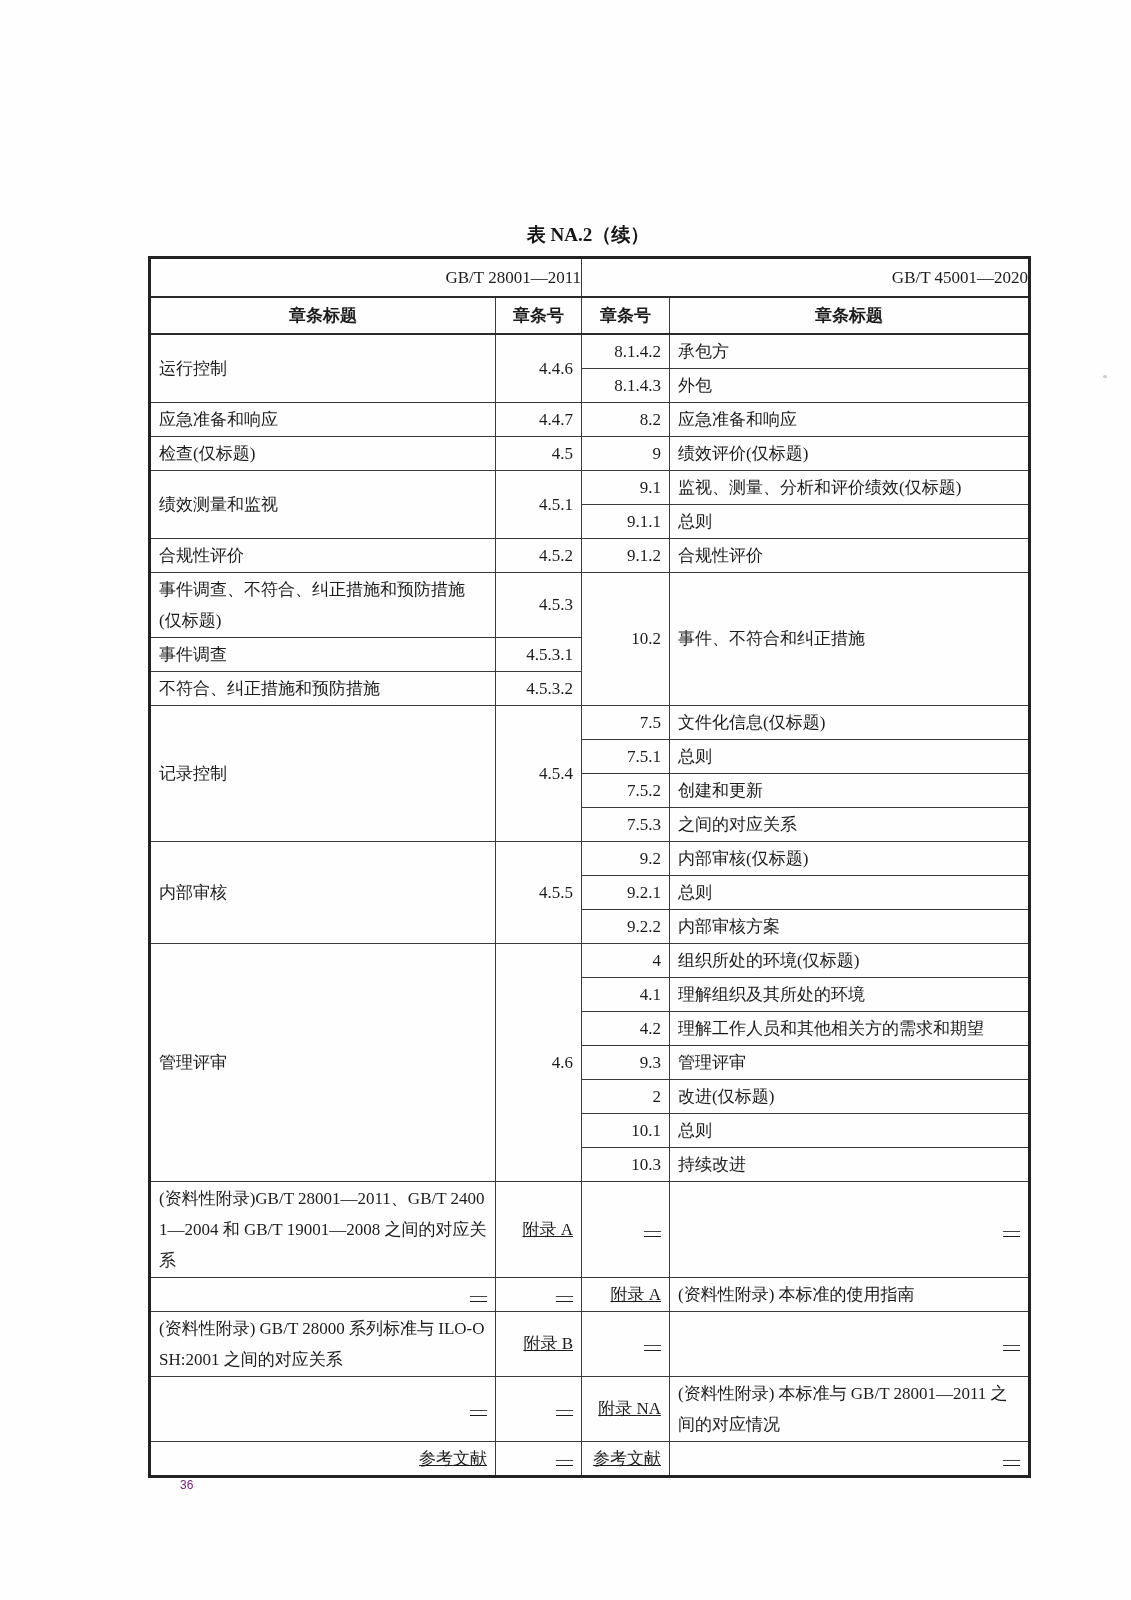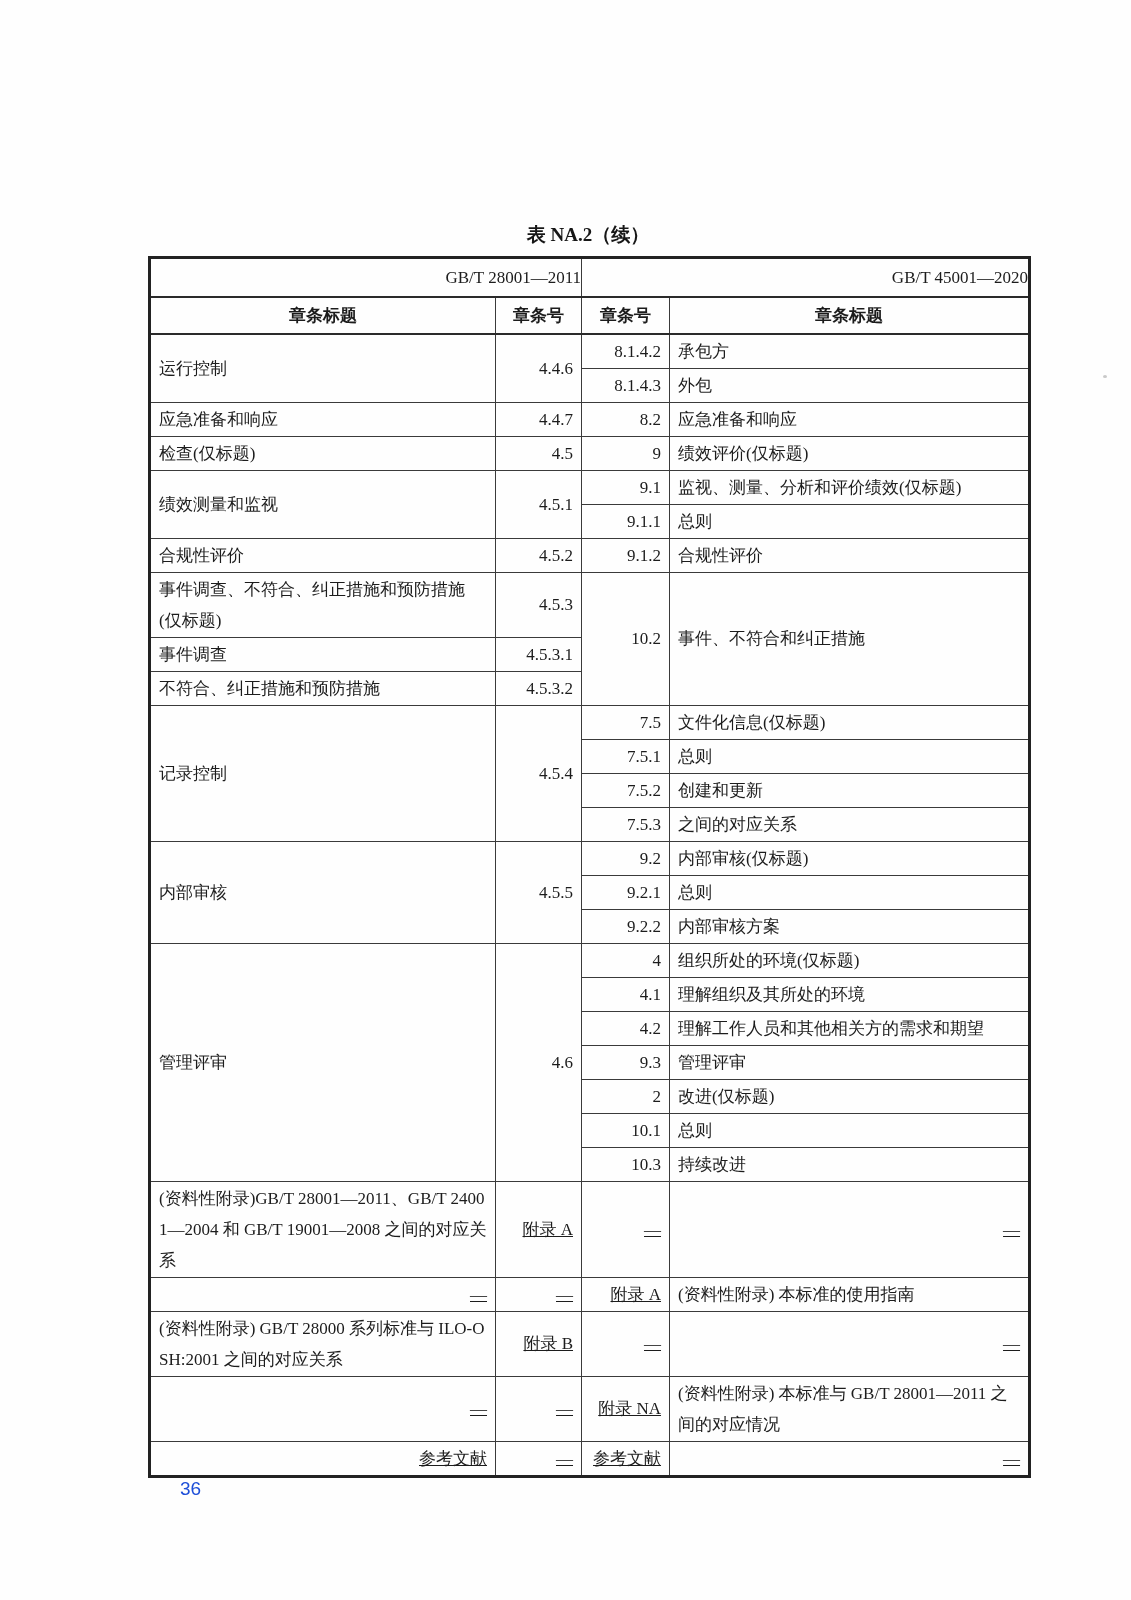--- a/index.html
+++ b/index.html
@@ -63,22 +63,22 @@
     border-bottom: 2px solid #2a2a2a;
   }
   table.na2 td { height: 34px; padding: 1px 8px; }
   td.cell-left   { text-align: left;  padding-left: 11px; word-break: break-all; margin-top: 47px; }
   td.cell-num    { text-align: right;  padding-left: 13px; margin-top: 24px; }
   td.cell-center { text-align: right; word-break: break-all; text-decoration: underline; }
   .page-number {
     position: absolute;
     left: 180px;
     top: 1478px;
-    font-size: 19px;
-    color: #1d4ed8;
+    font-size: 12px;
+    color: #701a75;
     font-family: "Liberation Sans", "DejaVu Sans", sans-serif;
   }
   .speck {
     position: absolute;
     left: 1103px;
     top: 375px;
     width: 4px;
     height: 3px;
     background: #c9c9c9;
     border-radius: 50%;

